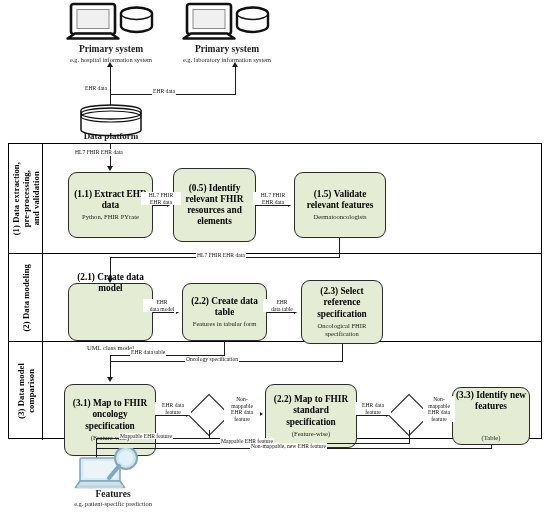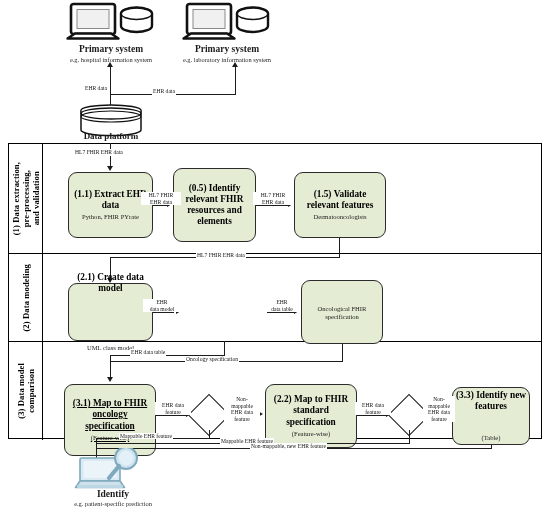--- a/index.html
+++ b/index.html
@@ -261,22 +261,27 @@
   <div class="ln-h" style="left:110px; top:257px; width:230px;"></div>
   <div class="ln-v" style="left:110px; top:257px; height:24px;"></div>
   <div class="arrow-d" style="left:106.6px; top:278px;"></div>
   <div class="elabel nowrap" style="left:196px; top:252px;">HL7 FHIR EHR data</div>
 
   <div class="pbox" style="left:68px; top:283px; width:85px; height:58px;gap:48px;">
     <div class="ttl">(2.1) Create data model</div>
     <div class="sub">UML class model</div>
   </div>
 
+  <div class="pbox" style="left:182px; top:283px; width:85px; height:58px;">
+    <div class="ttl">(2.2) Create data table</div>
+    <div class="sub">Features in tabular form</div>
+  </div>
 
   <div class="pbox" style="left:301px; top:280px; width:82px; height:64px;">
+    <div class="ttl">(2.3) Select reference specification</div>
     <div class="sub">Oncological FHIR specification</div>
   </div>
 
   <div class="ln-h" style="left:153px; top:311.5px; width:21px;"></div>
   <div class="arrow-r" style="left:176px; top:308px;"></div>
   <div class="elabel" style="left:143px; top:299px; width:36px;">EHR
 data model</div>
 
   <div class="ln-h" style="left:267px; top:311.5px; width:28px;"></div>
   <div class="arrow-r" style="left:294px; top:308px;"></div>
@@ -287,21 +292,21 @@
   <div class="ln-h" style="left:110px; top:355px; width:115px;"></div>
   <div class="elabel nowrap" style="left:130px; top:349px;">EHR data table</div>
 
   <div class="ln-v" style="left:342px; top:344px; height:18px;"></div>
   <div class="ln-h" style="left:110px; top:361px; width:233px;"></div>
   <div class="elabel nowrap" style="left:185px; top:356px;">Oncology specification</div>
 
   <div class="ln-v" style="left:110px; top:355px; height:25px;"></div>
   <div class="arrow-d" style="left:106.6px; top:377px;"></div>
 
-  <div class="pbox" style="left:64px; top:384px; width:92px; height:72px;text-decoration:underline;">
+  <div class="pbox" style="left:64px; top:384px; width:92px; height:72px;">
     <div class="ttl">(3.1) Map to FHIR oncology specification</div>
     <div class="sub">(Feature-wise)</div>
   </div>
 
   <div class="pbox" style="left:265px; top:384px; width:92px; height:64px;">
     <div class="ttl">(2.2) Map to FHIR standard specification</div>
     <div class="sub">(Feature-wise)</div>
   </div>
 
   <div class="pbox" style="left:452px; top:387px; width:78px; height:58px;justify-content:space-between;">
@@ -360,16 +365,16 @@
 
       <path d="M1.5 39.5 L6 33 L46 33 L50.5 39.5 Z" fill="#cfe1ec" stroke="#7fa9bd" stroke-width="1.6" stroke-linejoin="round"></path>
       <rect x="3" y="37" width="46" height="3" rx="1" fill="#bcd6e4"></rect>
 
       <circle cx="52" cy="10" r="11" fill="#cfe3ee" stroke="#7fa9bd" stroke-width="2"></circle>
       <circle cx="52" cy="10" r="7.5" fill="#e2f0f7" stroke="none"></circle>
 
       <path d="M45 18 L35 30" stroke="#7fa9bd" stroke-width="4.2" stroke-linecap="round"></path>
     </svg>
   </div>
-  <div class="sys-cap" style="left:45px; top:489px; width:136px;">Identify</div>
+  <div class="sys-cap" style="left:45px; top:489px; width:136px;">Features</div>
   <div class="sys-sub" style="left:52px; top:500px; width:122px;">e.g. patient-specific prediction</div>
 
 </div>
 
 </body></html>

